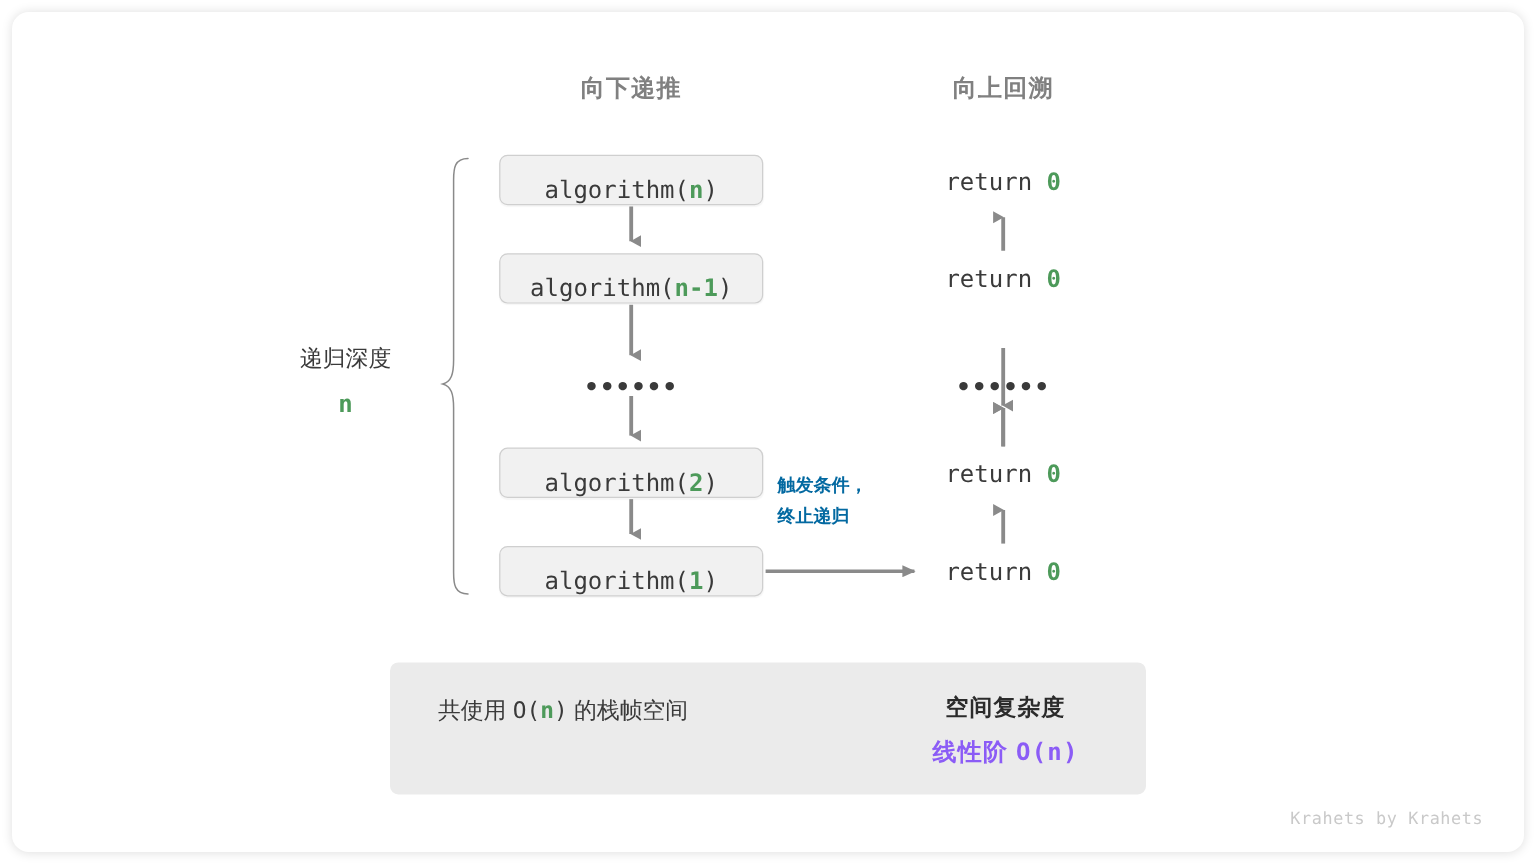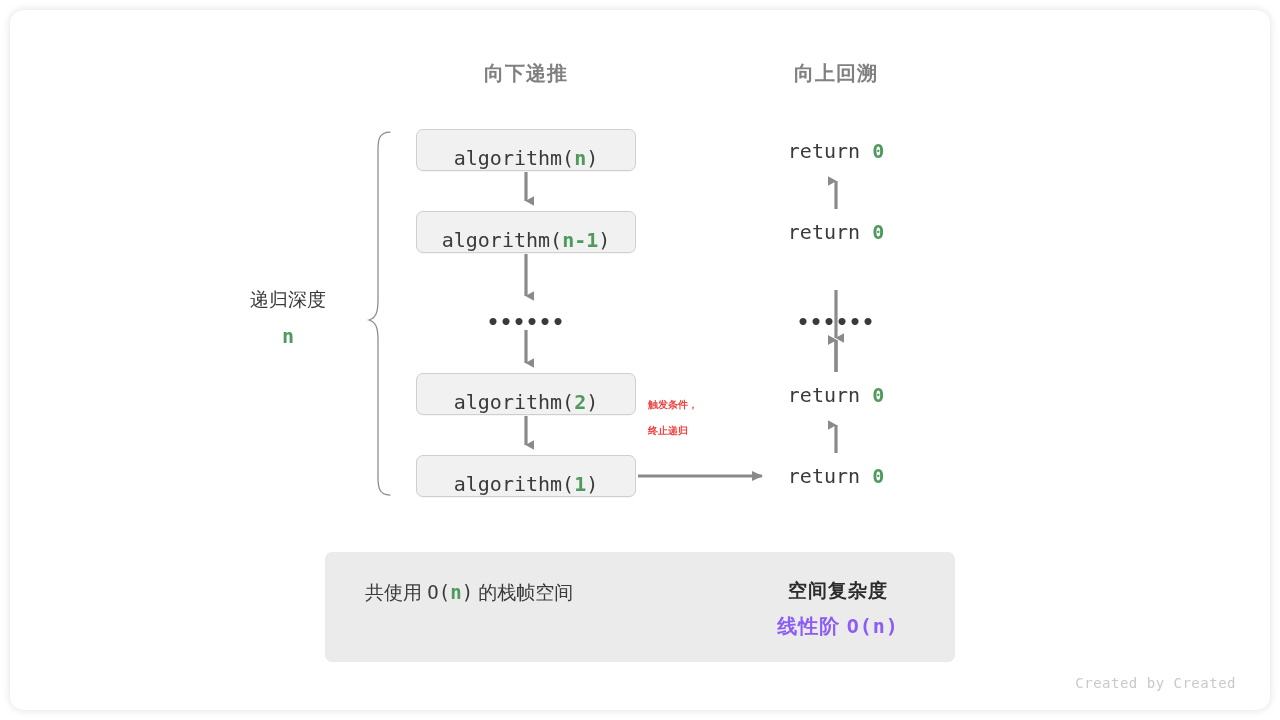--- a/index.html
+++ b/index.html
@@ -107,23 +107,23 @@
     left: 0; top: 0;
     width: 1280px; height: 720px;
     pointer-events: none;
   }
 
   
   #trigger-note {
     position: absolute;
     left: 648px;
     top: 392px;
-    font-size: 10px;
-    font-weight: bold;
-    color: #ef4444;
+    font-size: 15px;
+    font-weight: bold;
+    color: #0369a1;
     line-height: 26px;
     white-space: nowrap;
   }
 
   
   #depth-label {
     position: absolute;
     left: 288px;
     top: 282px;
     transform: translateX(-50%);
@@ -317,16 +317,16 @@
       </div>
 
       <div id="summary-right">
         <div id="sum-title">空间复杂度</div>
         <div id="sum-value">
           <span>线性阶 </span><span class="mono">O(n)</span>
         </div>
       </div>
     </div>
 
-    <div id="footer">Created by Created</div>
+    <div id="footer">Krahets by Krahets</div>
 
   </div>
 </div>
 
 </body></html>

